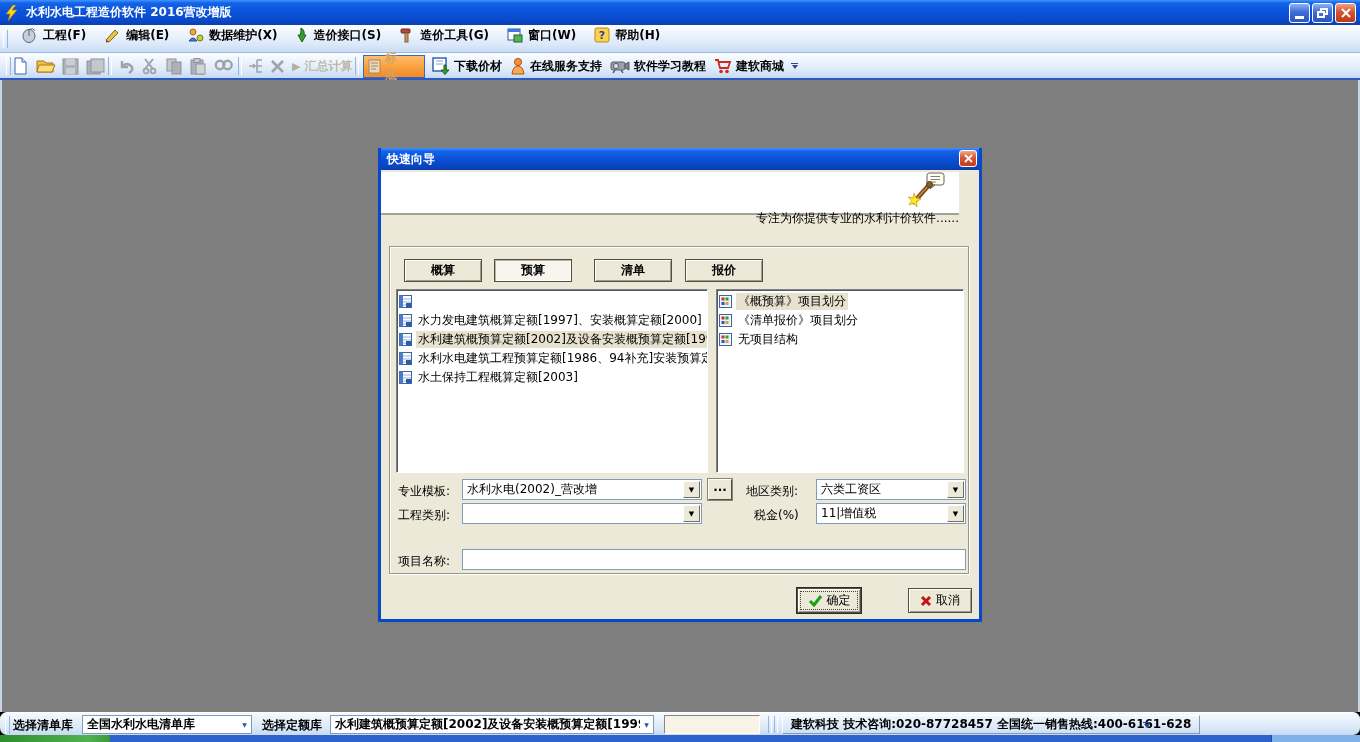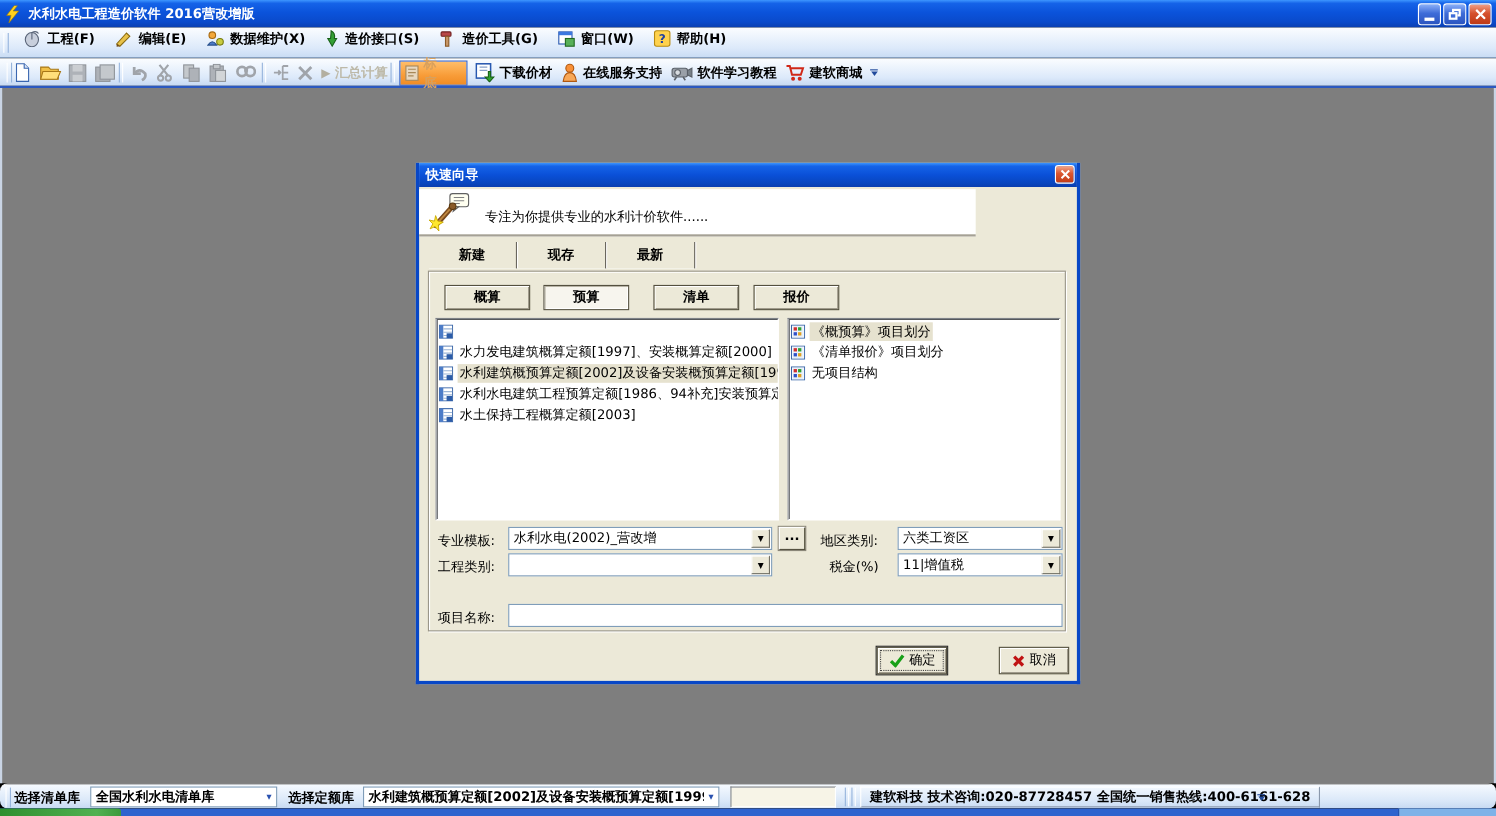--- a/index.html
+++ b/index.html
@@ -49,22 +49,22 @@
     border-left:2px solid #C9D4E4;border-right:2px solid #C9D4E4;box-sizing:border-box;}
   
   .dialog{position:absolute;left:378px;top:148px;width:604px;height:474px;box-sizing:border-box;
     border:3px solid #0847C6;border-top:none;background:#ECE9D8;border-radius:0;}
   .dlg-title{height:22px;background:linear-gradient(180deg,#3E96FF 0%,#1563E8 14%,#0A50D8 50%,#0845BE 85%,#0A3DAE 100%);
     color:#fff;font-weight:bold;display:flex;align-items:center;padding-left:6px;position:relative;}
   .dlg-close{position:absolute;right:2px;top:2px;width:18px;height:17px;border:1px solid #fff;border-radius:3px;
     background:linear-gradient(180deg,#F2A88C,#DA5630 45%,#C23C18);
     display:flex;align-items:center;justify-content:center;box-sizing:border-box;}
   .dlg-body{position:relative;width:598px;height:446px;}
-  .banner{position:absolute;left:0;top:2px;width:506px;height:41px;background:#fff;
-    border-bottom:2px solid #A5A195;display:flex;align-items:flex-end;}
+  .banner{position:absolute;left:0;top:2px;width:578px;height:41px;background:#fff;
+    border-bottom:2px solid #A5A195;display:flex;align-items:flex-end;flex-direction:column;}
   .banner .wand{margin:0 10px 2px 8px;}
   .banner .slogan{margin-bottom:7px;}
   .tabs{position:absolute;left:8px;top:50px;height:24px;display:flex;}
   .tab{width:80px;text-align:center;font-weight:bold;line-height:22px;border-right:1px solid #6A675E;
     box-shadow:1px 0 0 #fff;}
   .groupbox{position:absolute;left:8px;top:76px;width:580px;height:328px;box-sizing:border-box;
     border:1px solid #9A968A;box-shadow:inset 1px 1px 0 #FFFFFF, 1px 1px 0 #FFFFFF;}
   .typebtn{position:absolute;top:12px;width:78px;height:23px;box-sizing:border-box;background:#ECE9D8;
     border:1px solid #54503F;box-shadow:inset 1px 1px 0 #FFF, inset -1px -1px 0 #A09B8C;
     font-weight:bold;text-align:center;line-height:21px;}
@@ -389,25 +389,20 @@
             <path d="M24 13 L23 17 L28 13 Z" fill="#FFFFF0" stroke="#606060"></path>
             <path d="M23.5 4.5 H33 M23.5 7.5 H33 M23.5 10 H29" stroke="#808080"></path>
             <path d="M7 30 L22 13" stroke="#7A4A1E" stroke-width="4.6" stroke-linecap="round"></path>
             <path d="M7.5 29 L21.5 13.5" stroke="#C08840" stroke-width="1.6" stroke-linecap="round"></path>
             <circle cx="22.5" cy="12.5" r="3" fill="#8A5A28" stroke="#5A3810"></circle>
             <polygon points="7,21 9,26 14,27 9.5,29.5 10,35 6.5,31 2,33 4.5,28.5 1,25 6,26" fill="#FFE82E" stroke="#C8A800" stroke-width="0.8"></polygon>
           </svg>
         </span>
         <span class="slogan">专注为你提供专业的水利计价软件......</span>
       </div>
-      <div class="tabs">
-        <div class="tab"><span>新建</span></div>
-        <div class="tab"><span>现存</span></div>
-        <div class="tab"><span>最新</span></div>
-      </div>
       <div class="groupbox">
         <div class="typebtn" style="left:14px">概算</div>
         <div class="typebtn active" style="left:104px">预算</div>
         <div class="typebtn" style="left:204px">清单</div>
         <div class="typebtn" style="left:295px">报价</div>
 
         <div class="listbox" style="left:6px;width:312px">
           <div class="lrow">
             <span class="ico">
                 <svg width="13" height="13" viewBox="0 0 13 13">

